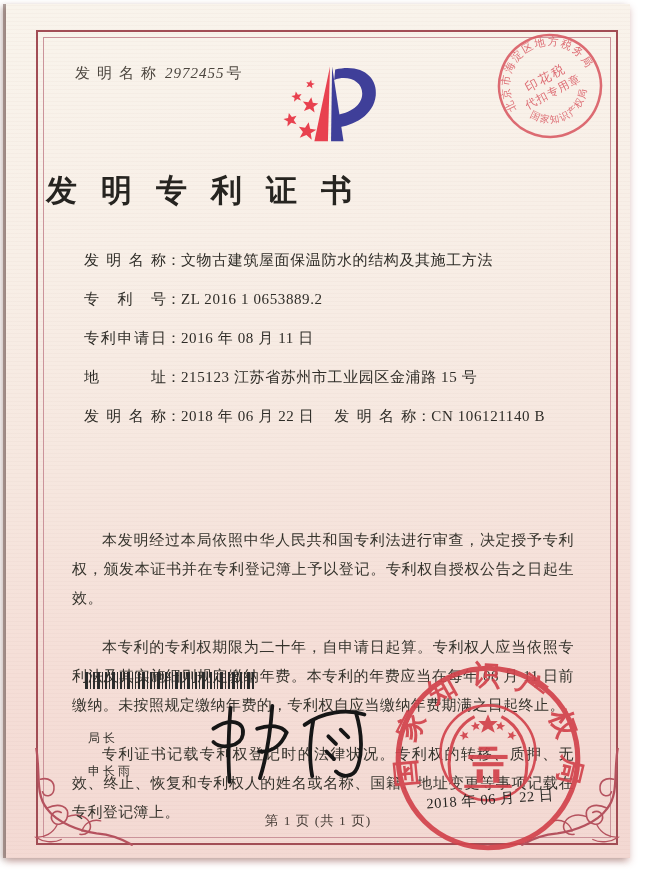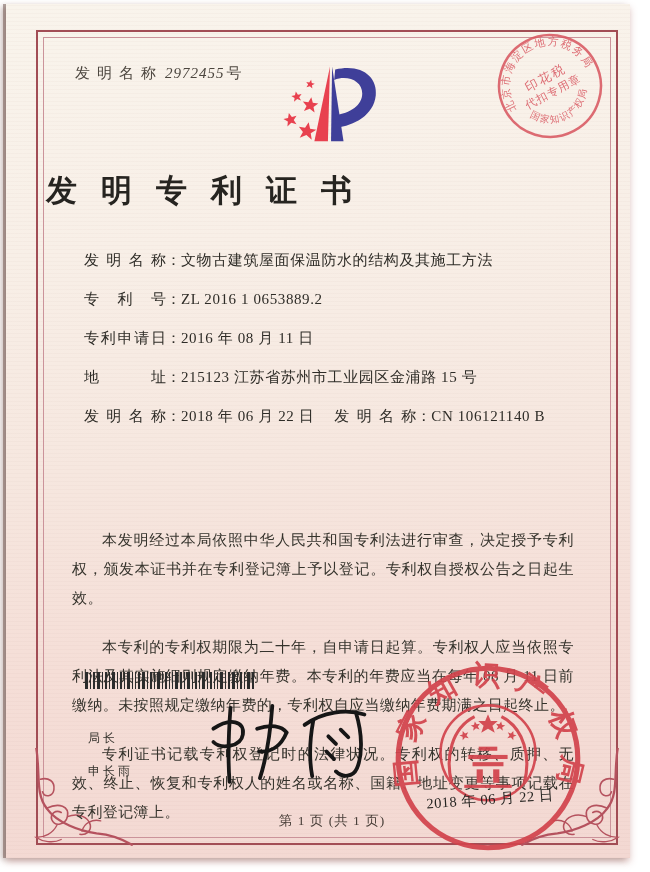--- a/index.html
+++ b/index.html
@@ -62,21 +62,21 @@
   
   .seal { position:absolute; left:384px; top:656px; width:196px; height:196px; opacity:0.92; }
   .seal-date { position:absolute; left:386px; top:786px; width:196px; text-align:center;
     font-size:14.5px; color:#262522; transform:rotate(-4deg); letter-spacing:0.5px; }
 
   
   .tax-stamp { position:absolute; left:488px; top:26px; width:112px; height:112px;
     transform:rotate(-28deg); opacity:0.85; }
 
   
-  .page-footer { position:absolute; left:14px; top:808px; width:100%; text-align:center;
+  .page-footer { position:absolute; left:0; top:808px; width:100%; text-align:center;
     font-size:13.5px; color:#4a403a; letter-spacing:1px; }
 
   svg text { font-family:"Liberation Serif","DejaVu Serif",serif; }
 </style>
 </head>
 <body>
 
 <div class="paper">
 
   <div class="frame-outer"></div>

